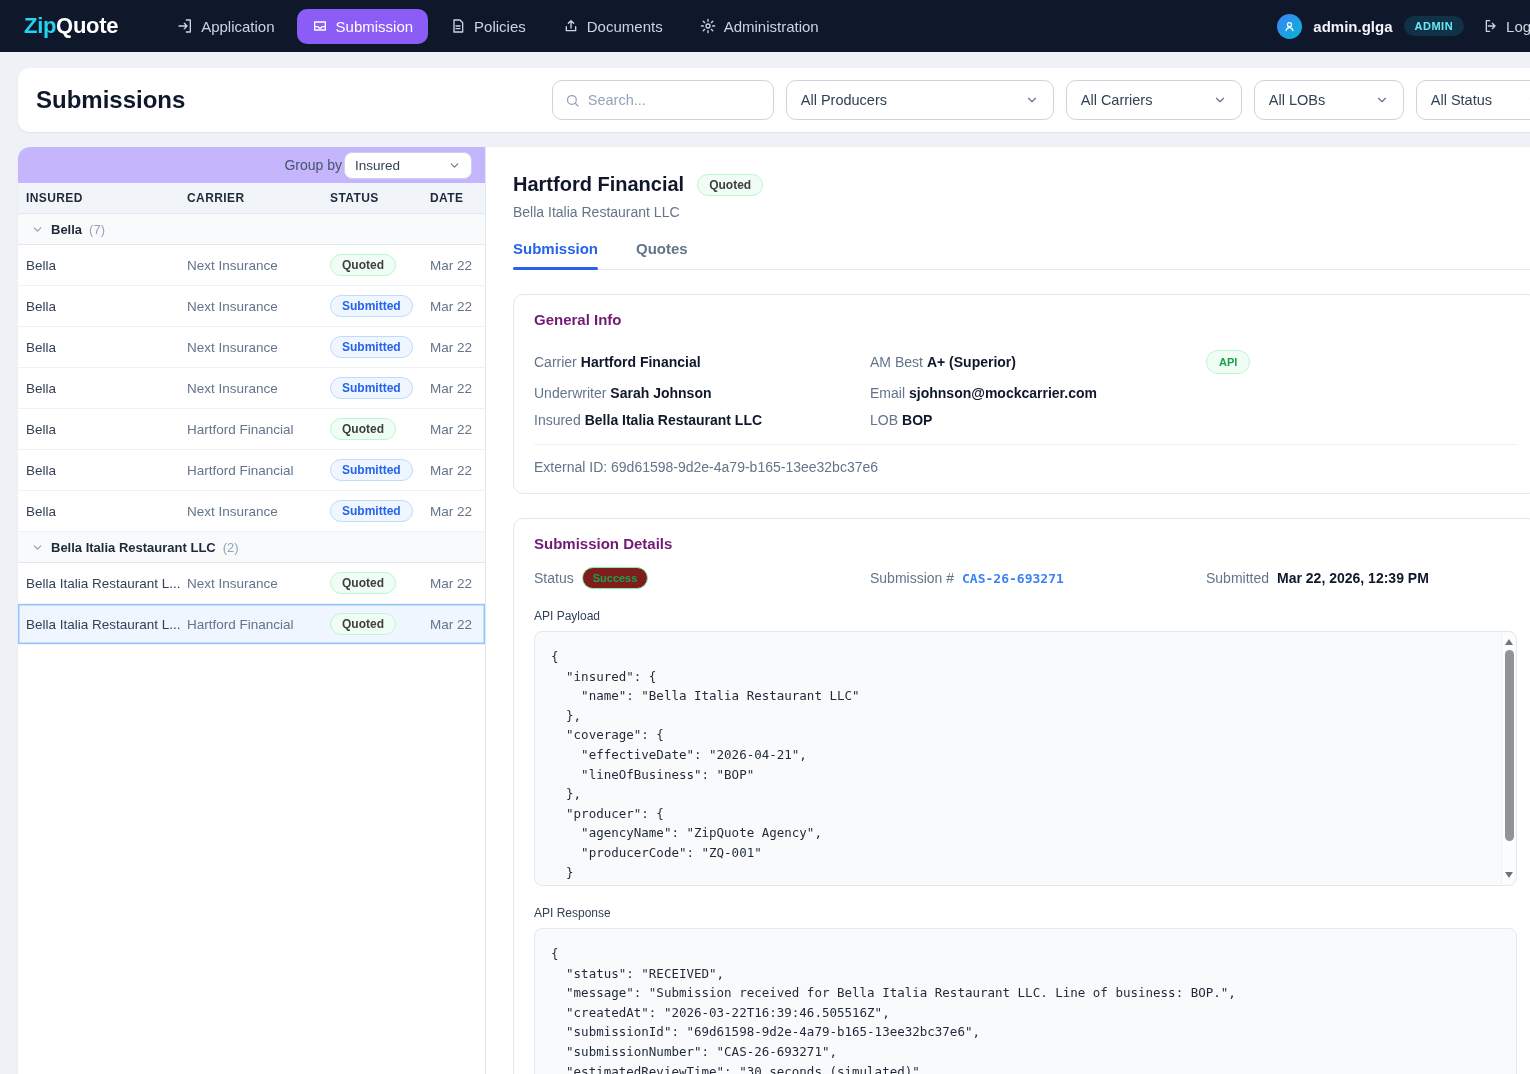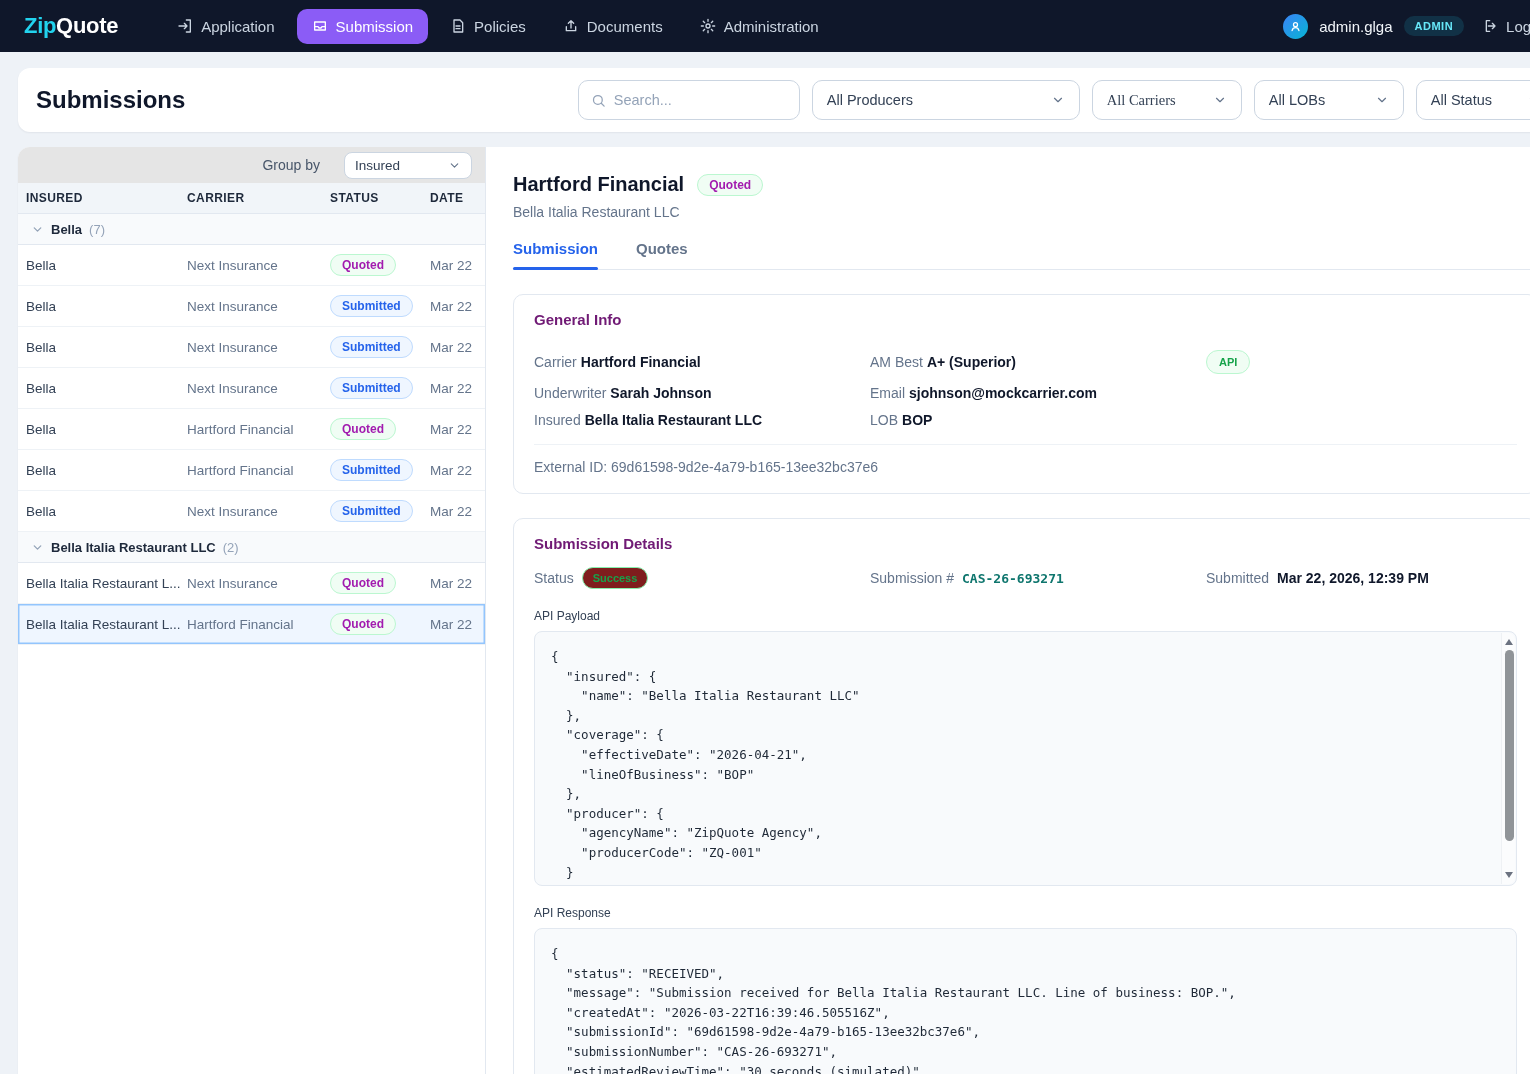--- a/index.html
+++ b/index.html
@@ -12,62 +12,62 @@
   .brand { font-size: 22px; font-weight: 800; letter-spacing: -0.3px; cursor: pointer; white-space: nowrap; }
   .brand-zip { color: #22d3ee; }
   .brand-quote { color: #ffffff; }
   .nav-items { display: flex; gap: 7px; margin-left: 44px; }
   .nav-item { display: flex; align-items: center; gap: 8px; padding: 9px 15px; border-radius: 10px; color: #cbd5e1; font-size: 15px; font-weight: 500; background: transparent; border: none; white-space: nowrap; }
   .nav-item.active { background: #8b5cf6; color: #fff; }
   .nav-item svg { width: 16px; height: 16px; flex: 0 0 auto; }
   .nav-right { margin-left: auto; display: flex; align-items: center; gap: 11px; }
   .avatar { width: 25px; height: 25px; border-radius: 50%; background: linear-gradient(135deg, #3b82f6, #06b6d4); display: flex; align-items: center; justify-content: center; }
   .avatar svg { width: 15px; height: 15px; }
-  .user-name { color: #f1f5f9; font-size: 15px; font-weight: 400; }
+  .user-name { color: #f1f5f9; font-size: 15px; font-weight: 700; }
   .role-badge { background: rgba(34,211,238,.14); color: #67e8f9; font-size: 11px; font-weight: 700; padding: 4px 11px; border-radius: 999px; letter-spacing: .5px; }
   .logout { display: flex; align-items: center; gap: 7px; color: #cbd5e1; font-size: 15px; background: none; border: none; margin-left: 8px; white-space: nowrap; }
   .logout svg { width: 16px; height: 16px; }
 
   
   .header-card { margin: 16px 0 0 18px; width: 1556px; height: 64px; background: #fff; border-radius: 12px; box-shadow: 0 1px 2px rgba(15,23,42,.06); display: flex; align-items: center; padding: 0 18px; }
   .page-title { font-size: 24px; font-weight: 800; color: #0f172a; }
   .header-controls { margin-left: auto; display: flex; gap: 12px; align-items: center; }
   .search-box { width: 222px; height: 40px; border: 1px solid #cbd5e1; border-radius: 10px; display: flex; align-items: center; padding: 0 12px; gap: 8px; background: #fff; }
   .search-box svg { width: 15px; height: 15px; color: #94a3b8; flex: 0 0 auto; }
   .search-box input { border: none; outline: none; flex: 1; min-width: 0; font-size: 14.5px; font-family: inherit; color: #334155; background: transparent; }
   .search-box input::placeholder { color: #94a3b8; }
   .filter-select { height: 40px; border: 1px solid #cbd5e1; border-radius: 10px; display: flex; align-items: center; justify-content: space-between; padding: 0 14px; font-size: 14.5px; color: #334155; background: #fff; gap: 35px; }
   .filter-select svg { width: 14px; height: 14px; color: #64748b; }
   .filter-select:nth-of-type(1) { width: 170px; }
   .filter-select:nth-of-type(2) { width: 268px; }
-  .filter-select:nth-of-type(3) { width: 150px; font-family: Liberation Serif, serif; }
+  .filter-select:nth-of-type(3) { width: 176px; }
   .filter-select:nth-of-type(4) { width: 150px; }
 
   
   .main-card { margin: 15px 0 0 18px; width: 1556px; height: 980px; background: #fff; border-radius: 12px; box-shadow: 0 1px 2px rgba(15,23,42,.06); display: flex; overflow: hidden; }
 
   
   .list-panel { width: 468px; min-width: 468px; border-right: 1px solid #e2e8f0; display: flex; flex-direction: column; }
-  .groupby-bar { height: 36px; background: #e5e5e5; display: flex; align-items: center; justify-content: flex-end; padding: 0 13px; gap: 24px; flex: 0 0 auto; }
+  .groupby-bar { height: 36px; background: #c4b5fd; display: flex; align-items: center; justify-content: flex-end; padding: 0 13px; gap: 2px; flex: 0 0 auto; }
   .groupby-label { font-size: 14px; color: #475569; }
   .groupby-select { width: 128px; height: 27px; background: #fff; border: 1px solid #cbd5e1; border-radius: 8px; display: flex; align-items: center; justify-content: space-between; padding: 0 10px; font-size: 13.5px; color: #334155; }
   .groupby-select svg { width: 13px; height: 13px; color: #64748b; }
   .list-header { height: 31px; background: #f1f5f9; display: grid; grid-template-columns: 161px 143px 100px 1fr; align-items: center; padding-left: 8px; border-bottom: 1px solid #e2e8f0; flex: 0 0 auto; }
   .list-header span { font-size: 12px; font-weight: 700; color: #1e293b; letter-spacing: .4px; }
   .group-row { height: 31px; background: #f8fafc; display: flex; align-items: center; gap: 7px; padding-left: 13px; border-bottom: 1px solid #e2e8f0; cursor: pointer; flex: 0 0 auto; }
   .group-row svg { width: 13px; height: 13px; color: #94a3b8; }
   .group-name { font-size: 13px; font-weight: 700; color: #1e293b; }
   .group-count { font-size: 13px; color: #94a3b8; }
   .data-row { height: 41px; display: grid; grid-template-columns: 161px 143px 100px 1fr; align-items: center; padding-left: 8px; border-bottom: 1px solid #eef2f6; cursor: pointer; background: #fff; flex: 0 0 auto; }
   .data-row.selected { background: #eff6ff; box-shadow: inset 0 0 0 1.5px #93c5fd; }
   .cell-insured { font-size: 13.5px; color: #334155; white-space: nowrap; overflow: hidden; padding-right: 6px; }
   .cell-carrier { font-size: 13.5px; color: #64748b; white-space: nowrap; }
   .cell-date { font-size: 13.5px; color: #64748b; }
   .badge { display: inline-flex; align-items: center; justify-self: start; font-size: 12px; font-weight: 600; padding: 3px 11px; border-radius: 999px; white-space: nowrap; }
-  .badge.quoted { color: #a21caf; background: #f0fdf4; border: 1px solid #bbf7d0; }
+  .badge.quoted { color: #404040; background: #f0fdf4; border: 1px solid #bbf7d0; }
   .badge.submitted { color: #2563eb; background: #eff6ff; border: 1px solid #bfdbfe; }
 
   
   .detail-panel { flex: 1; padding: 26px 36px 0 27px; min-width: 0; }
   .detail-title-row { display: flex; align-items: center; gap: 13px; }
   .detail-title { font-size: 20px; font-weight: 700; color: #0f172a; }
   .detail-subtitle { margin-top: 8px; font-size: 14px; color: #64748b; }
   .tabs { margin-top: 20px; border-bottom: 1px solid #e2e8f0; display: flex; gap: 38px; }
   .tab { padding: 0 0 12px 0; font-size: 15px; font-weight: 600; color: #64748b; border: none; background: none; position: relative; }
   .tab.active { color: #2563eb; }
@@ -79,21 +79,21 @@
   .field { font-size: 14px; }
   .f-label { color: #64748b; }
   .f-value { color: #0f172a; font-weight: 600; margin-left: 4px; }
   .api-badge { justify-self: start; font-size: 11px; font-weight: 700; color: #16a34a; background: #f0fdf4; border: 1px solid #bbf7d0; border-radius: 999px; padding: 5px 12px; grid-row: 1; grid-column: 3; }
   .gi-divider { margin-top: 16px; border-top: 1px solid #eef2f6; }
   .external-id { margin-top: 14px; font-size: 14px; color: #64748b; }
 
   .sd-grid { margin-top: 15px; display: grid; grid-template-columns: 336px 336px 1fr; align-items: center; }
   .sd-cell { font-size: 14px; color: #64748b; display: flex; align-items: center; gap: 8px; }
   .sd-value { color: #0f172a; font-weight: 600; }
-  .mono { font-family: "DejaVu Sans Mono", monospace; font-size: 13px; font-weight: 600; color: #0f766e; }
+  .mono { font-family: "DejaVu Sans Mono", monospace; font-size: 13px; font-weight: 600; color: #3b82f6; }
   .status-pill { font-size: 11px; font-weight: 700; color: #16a34a; background: #7f1d1d; border: 1px solid #86efac; border-radius: 999px; padding: 4px 10px; }
 
   .code-label { margin-top: 20px; font-size: 12px; font-weight: 500; color: #334155; }
   .code-block { margin-top: 8px; background: #f8fafc; border: 1px solid #e2e8f0; border-radius: 8px; position: relative; overflow: hidden; }
   .code-block pre { padding: 15px 34px 15px 16px; font-family: "DejaVu Sans Mono", monospace; font-size: 12.5px; line-height: 19.6px; color: #1f2937; overflow: hidden; height: 100%; }
   .payload-block { height: 255px; }
   .scrollbar { position: absolute; top: 1px; right: 1px; bottom: 1px; width: 14px; background: #fbfcfd; border-left: 1px solid #eef1f4; border-radius: 0 7px 7px 0; }
   .sb-up { position: absolute; top: 6px; left: 3px; width: 0; height: 0; border-left: 4px solid transparent; border-right: 4px solid transparent; border-bottom: 6px solid #6b7280; }
   .sb-down { position: absolute; bottom: 6px; left: 3px; width: 0; height: 0; border-left: 4px solid transparent; border-right: 4px solid transparent; border-top: 6px solid #6b7280; }
   .sb-thumb { position: absolute; left: 2.5px; top: 17px; width: 9px; height: 76%; background: #909498; border-radius: 5px; }

